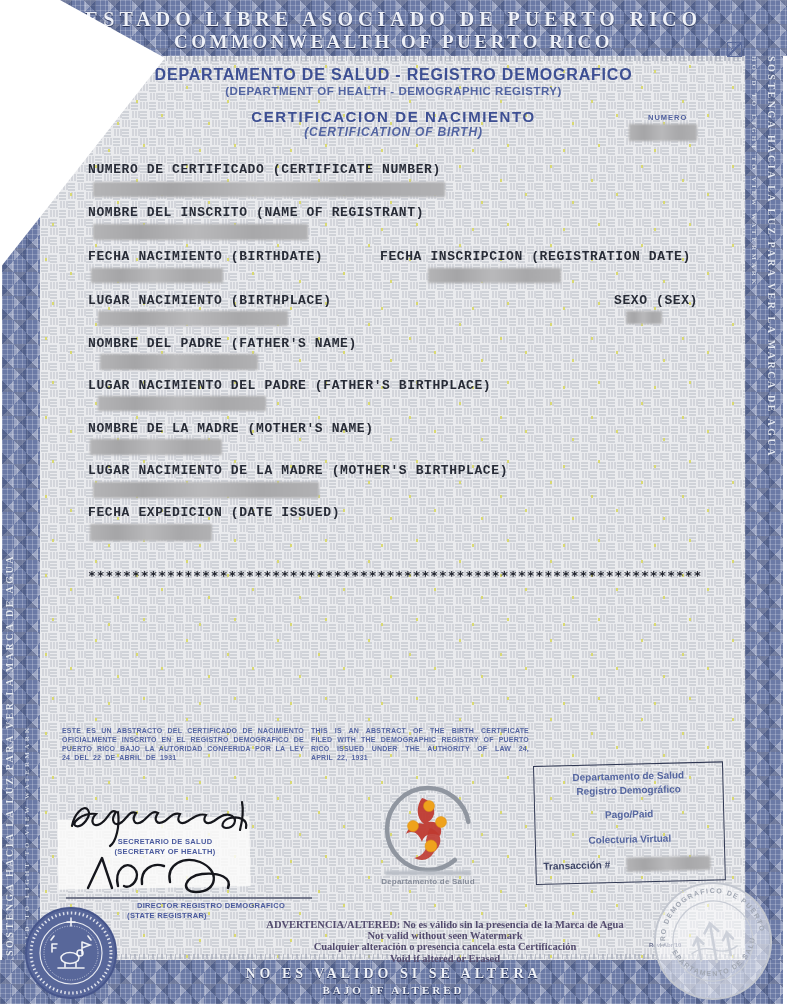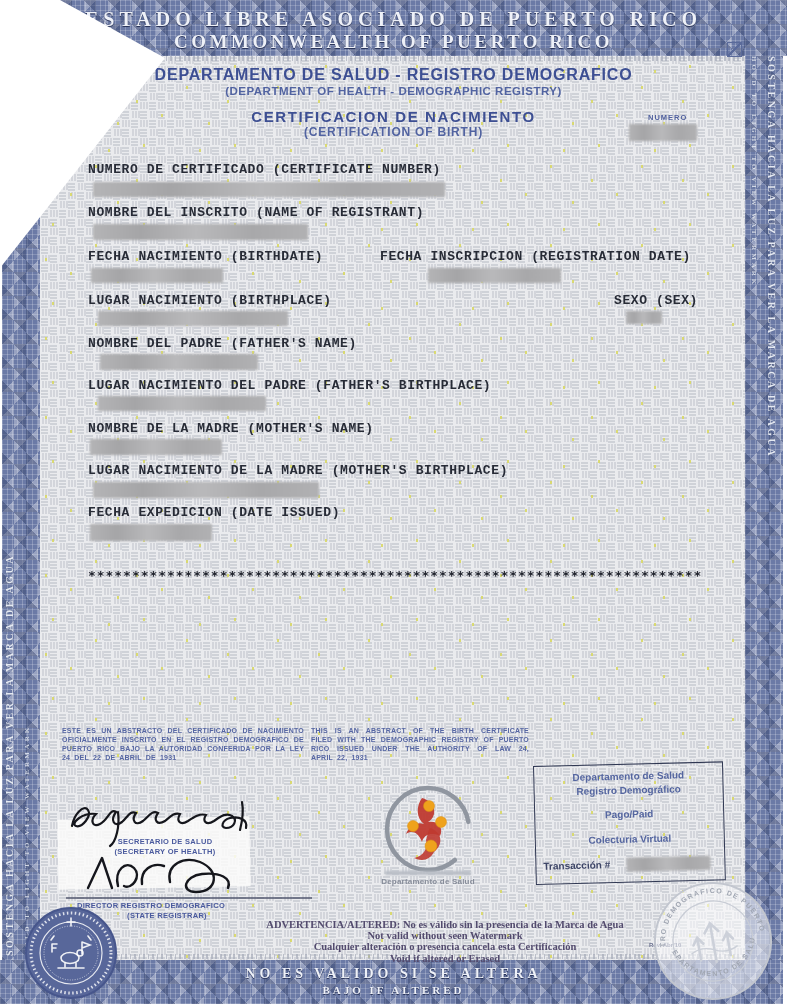--- a/index.html
+++ b/index.html
@@ -37,21 +37,21 @@
   .side-flip{transform:rotate(180deg);}
 
   
   .weave-holder{position:absolute;left:40px;top:56px;width:705px;height:904px;z-index:0;}
 
   
   .hdr{position:absolute;left:40px;width:707px;text-align:center;z-index:3;white-space:nowrap;}
   .hdr-dept-es{font-size:16px;font-weight:700;letter-spacing:.8px;color:#3d4f93;}
   .hdr-dept-en{font-size:11.5px;font-weight:700;letter-spacing:.5px;color:#5163a1;}
   .hdr-title-es{font-size:15px;font-weight:700;letter-spacing:1.6px;color:#3d4f93;}
-  .hdr-title-en{font-size:12px;font-weight:700;letter-spacing:.8px;color:#5163a1;}
+  .hdr-title-en{font-size:12px;font-weight:700;letter-spacing:.8px;color:#5163a1;font-style:italic;}
   .numero-label{position:absolute;font-size:7.5px;font-weight:700;letter-spacing:1px;color:#50609e;z-index:3;}
 
   
   .tw{position:absolute;z-index:3;font-family:"Liberation Mono","DejaVu Sans Mono",monospace;
       font-weight:700;font-size:13px;letter-spacing:.6px;color:#272b36;white-space:nowrap;}
   .redact{position:absolute;z-index:3;border-radius:1px;filter:blur(1.2px);
       background:linear-gradient(90deg,#b4b4b6 0%,#a5a5a7 22%,#b9b9bb 48%,#a8a8aa 74%,#b1b1b3 100%);}
   .stars{position:absolute;z-index:3;font-family:"DejaVu Sans Mono",monospace;font-weight:700;
       font-size:13px;letter-spacing:.95px;color:#1e212b;white-space:nowrap;}
 
@@ -206,21 +206,21 @@
 
   <svg class="abs" style="left:80px;top:848px;z-index:4;" width="175" height="52" viewBox="0 0 175 52">
     <g fill="none" stroke="#15161c" stroke-width="2.4" stroke-linecap="round" stroke-linejoin="round">
       <path d="M8,40 L22,10 L32,40"></path>
       <path d="M38,38 C34,22 46,12 54,20 C62,28 52,42 44,38"></path>
       <path d="M62,36 C60,22 72,14 84,18"></path>
       <path d="M90,34 C86,16 104,8 120,14 C140,22 138,44 116,44 C100,44 104,28 122,26 C140,24 152,30 148,40"></path>
     </g>
   </svg>
   <div class="sig-rule"></div>
-  <div class="sig-label" style="left:46px;top:901px;">DIRECTOR REGISTRO DEMOGRAFICO</div>
+  <div class="sig-label" style="left:58px;top:901px;padding-left:48px;">DIRECTOR REGISTRO DEMOGRAFICO</div>
   <div class="sig-label" style="left:62px;top:911px;">(STATE REGISTRAR)</div>
 
   <svg class="abs" style="left:372px;top:782px;z-index:3;" width="112" height="96" viewBox="0 0 112 96">
     <circle cx="56" cy="47" r="41" fill="none" stroke="#9096a0" stroke-width="4.5" stroke-dasharray="215 43" stroke-dashoffset="-35" stroke-linecap="round"></circle>
     <g fill="#bf3a30">
       <path d="M50,16 C64,20 66,34 56,40 C66,38 72,46 68,54 C60,50 52,52 50,60 C46,50 40,48 34,52 C38,42 46,40 52,42 C44,36 44,24 50,16 Z" opacity=".95"></path>
       <path d="M58,46 C70,50 72,62 62,70 C58,78 50,80 42,76 C52,74 56,66 54,58 C56,52 56,48 58,46 Z" opacity=".9"></path>
     </g>
     <g fill="#efa21c" stroke="#d88f12" stroke-width=".5">
       <circle cx="57" cy="24" r="5.5"></circle>

